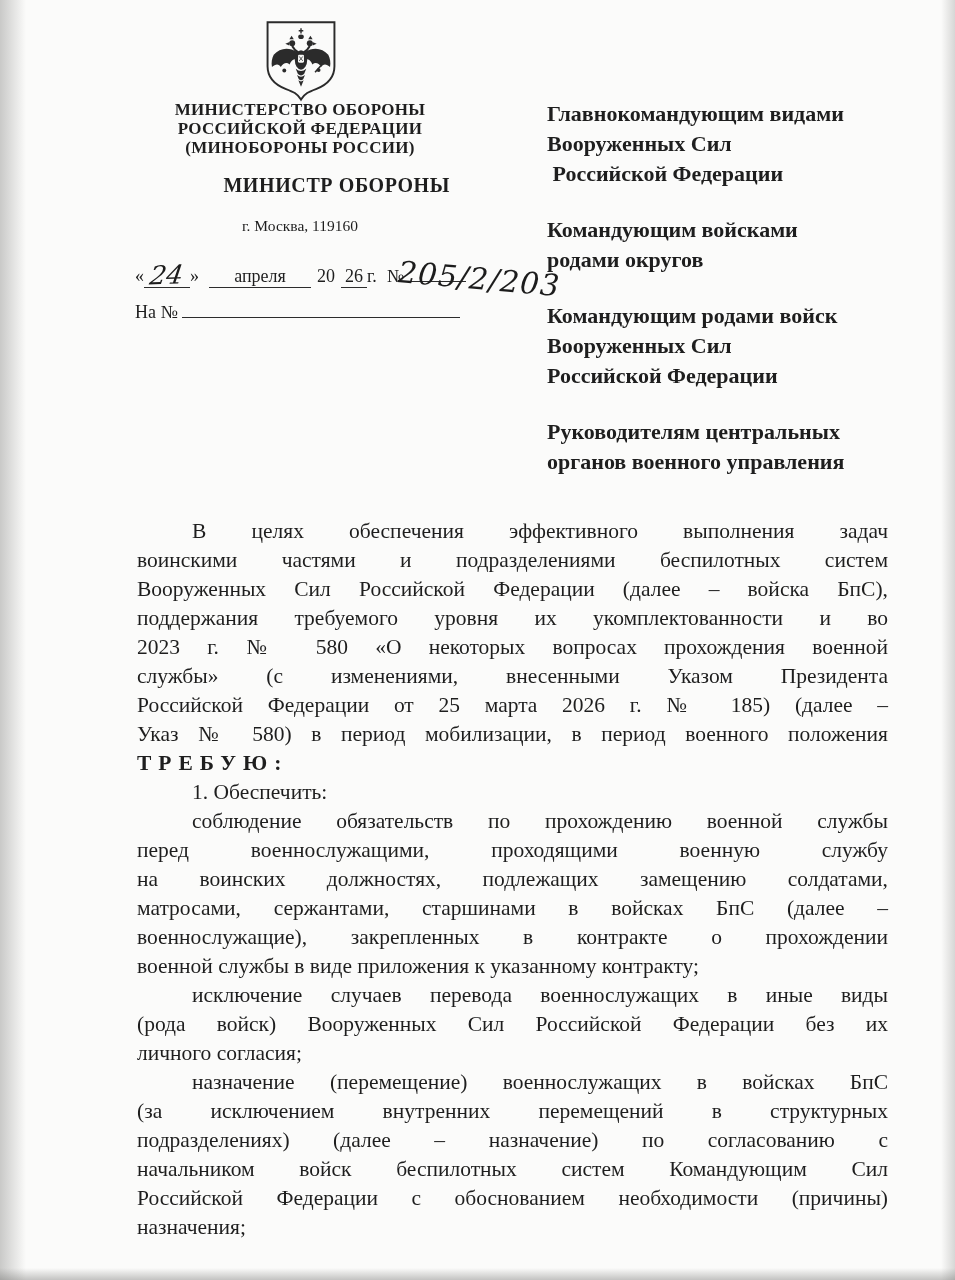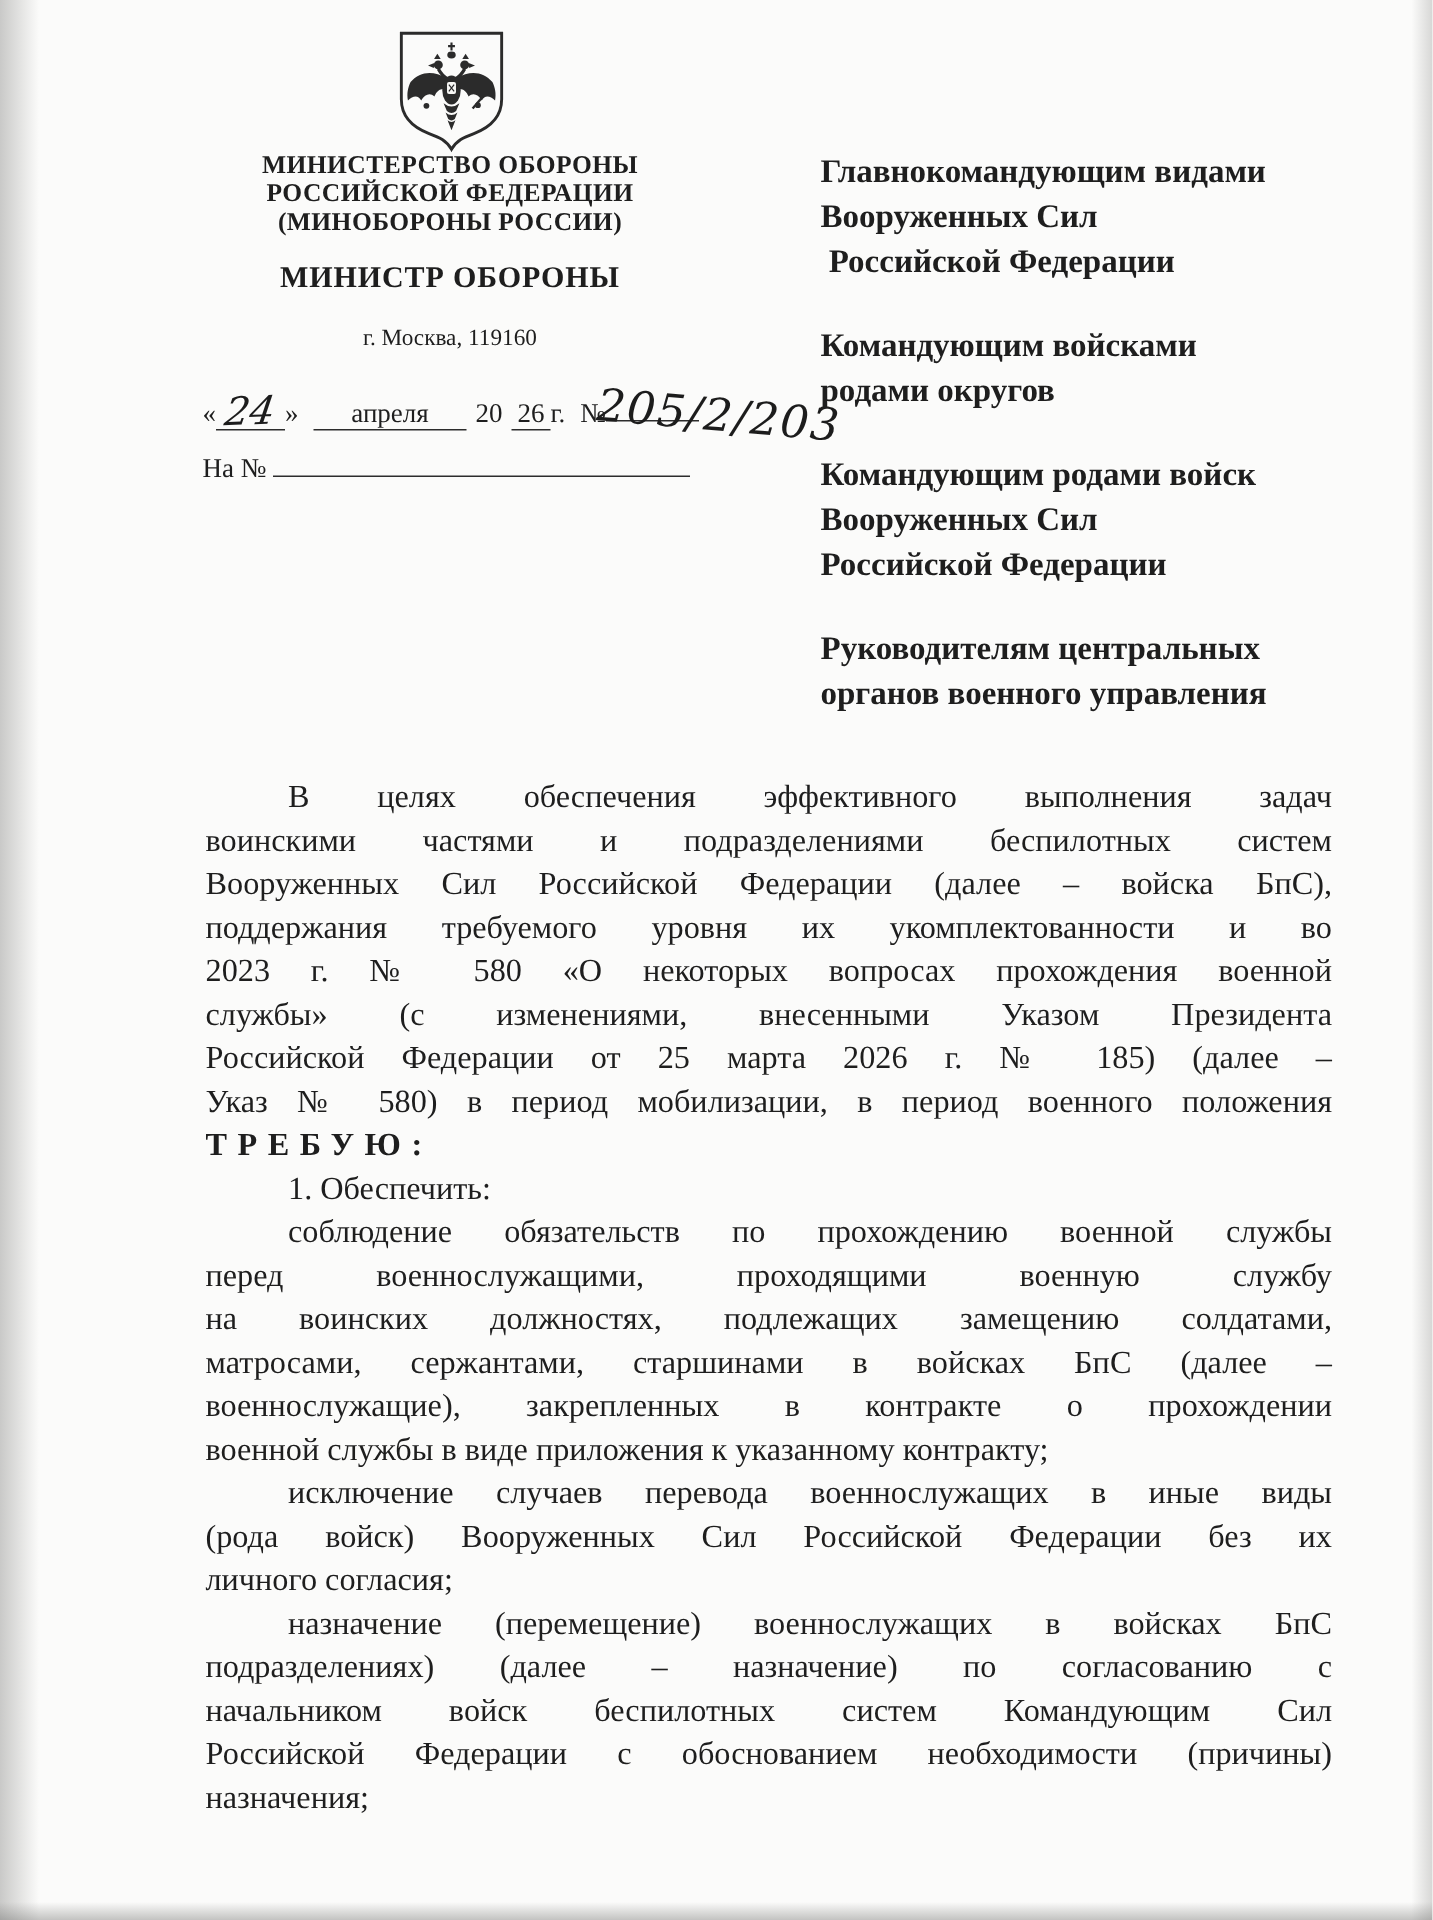--- a/index.html
+++ b/index.html
@@ -17,21 +17,21 @@
     background:linear-gradient(90deg,rgba(120,120,118,.38),rgba(120,120,118,0));pointer-events:none;}
   .edge-right{position:absolute;right:0;top:0;width:14px;height:100%;
     background:linear-gradient(270deg,rgba(130,130,128,.30),rgba(130,130,128,0));pointer-events:none;}
   .edge-bottom{position:absolute;left:0;bottom:0;width:100%;height:12px;
     background:linear-gradient(0deg,rgba(110,110,108,.40),rgba(110,110,108,0));pointer-events:none;}
 
   
   .emblem{position:absolute;left:257px;top:15px;width:88px;height:90px;}
   .org{position:absolute;left:150px;top:100px;width:300px;text-align:center;
     font-weight:bold;font-size:17px;line-height:19px;letter-spacing:.3px;}
-  .office{position:absolute;left:150px;top:174px;width:300px;text-align:center;
+  .office{position:absolute;left:150px;top:174px;width:300px;text-align:right;
     font-weight:bold;font-size:20px;letter-spacing:.6px;}
   .city{position:absolute;left:150px;top:217px;width:300px;text-align:center;font-size:15.5px;}
 
   
   .dateline{position:absolute;left:135px;top:264px;width:400px;font-size:18px;
     white-space:nowrap;display:flex;align-items:baseline;}
   .dateline .gap6{display:inline-block;width:6px;}
   .dateline .gap10{display:inline-block;width:10px;}
   .slot{display:inline-block;border-bottom:1.6px solid #2c2c2c;text-align:center;}
   .slot.day{width:46px;}
@@ -159,18 +159,19 @@
       <div class="bline ind">соблюдение обязательств по прохождению военной службы</div>
       <div class="bline">перед военнослужащими, проходящими военную службу</div>
       <div class="bline">на воинских должностях, подлежащих замещению солдатами,</div>
       <div class="bline">матросами, сержантами, старшинами в войсках БпС (далее –</div>
       <div class="bline">военнослужащие), закрепленных в контракте о прохождении</div>
       <div class="bline last">военной службы в виде приложения к указанному контракту;</div>
       <div class="bline ind">исключение случаев перевода военнослужащих в иные виды</div>
       <div class="bline">(рода войск) Вооруженных Сил Российской Федерации без их</div>
       <div class="bline last">личного согласия;</div>
       <div class="bline ind">назначение (перемещение) военнослужащих в войсках БпС</div>
+      <div class="bline">(за исключением внутренних перемещений в структурных</div>
       <div class="bline">подразделениях) (далее – назначение) по согласованию с</div>
       <div class="bline">начальником войск беспилотных систем Командующим Сил</div>
       <div class="bline">Российской Федерации с обоснованием необходимости (причины)</div>
       <div class="bline last">назначения;</div>
     </div>
 </div>
 
 </body></html>

